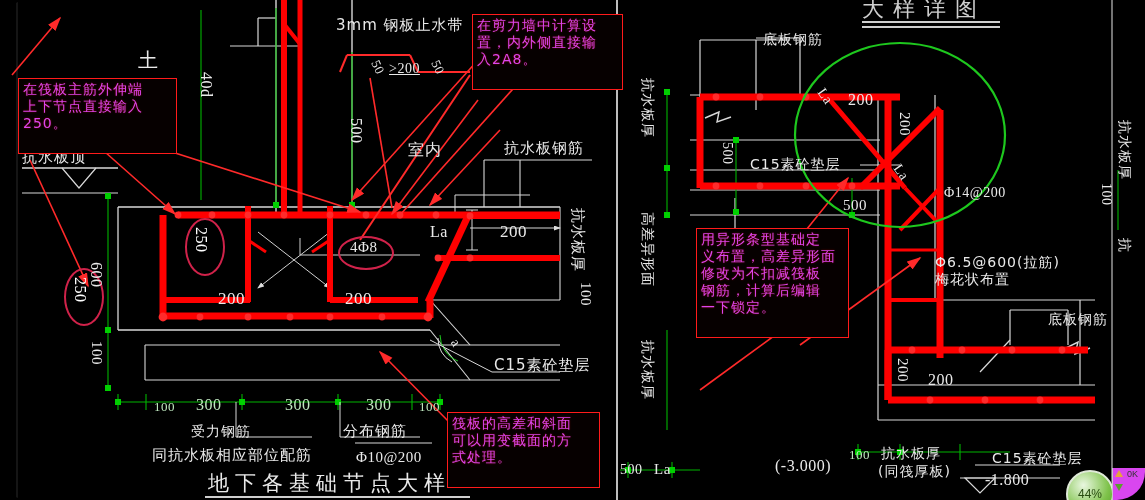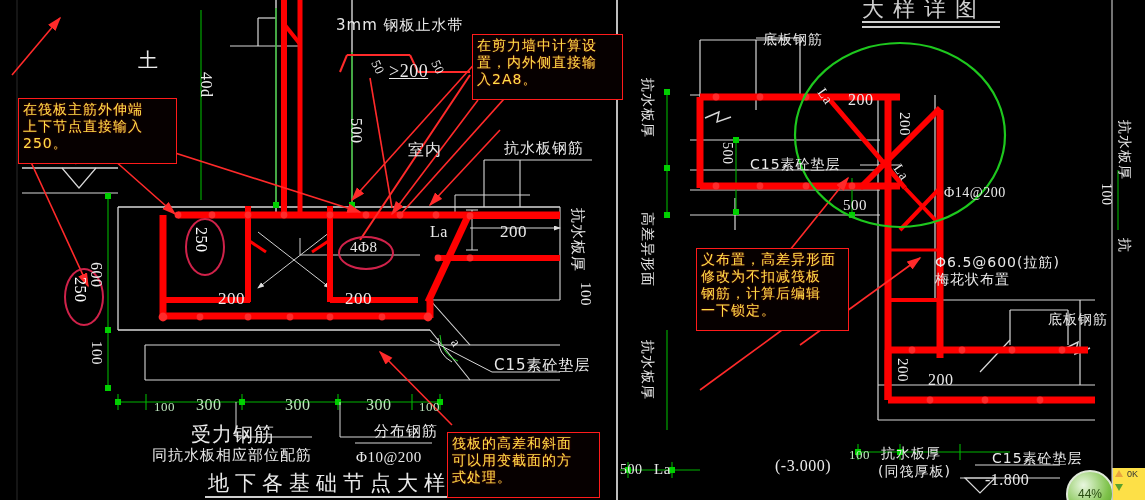--- a/index.html
+++ b/index.html
@@ -1,35 +1,35 @@
 <!DOCTYPE html>
 <html><head>
 <meta charset="utf-8">
 <style>
   html,body{margin:0;padding:0;background:#000;}
   #stage{
     position:relative;width:1145px;height:500px;background:#000;overflow:hidden;
     font-family:"Liberation Sans","DejaVu Sans",sans-serif;
+    border-radius:28px;
   }
   .lyr{position:absolute;left:0;top:0;width:1145px;height:500px;}
   svg.lyr{pointer-events:none;}
 
   
   .t{position:absolute;color:#e9e9e9;white-space:nowrap;line-height:1;
      font-family:"Liberation Serif","DejaVu Serif",serif;letter-spacing:.5px;}
   .t.cn{font-family:"DejaVu Sans","Liberation Sans",sans-serif;letter-spacing:1px;}
   .vt{transform-origin:left top;}
 
   
   .note{
-    position:absolute;border:1px solid #ff1b1b;color:#fde047;background:#060000;
+    position:absolute;border:1px solid #ff1b1b;color:#d946ef;background:#060000;
     font-family:"DejaVu Sans","Liberation Sans",sans-serif;
-    line-height:1.22;padding:2px 3px 11px 4px;letter-spacing:1px;
+    line-height:1.22;padding:2px 3px 21px 4px;letter-spacing:1px;
     text-shadow:0 0 2px rgba(255,0,0,.55);
-    margin-top:20px;
   }
   .note div{white-space:nowrap;}
 
   .dimgreen{color:#bfe8bf;}
   .circ{position:absolute;border:2px solid #d0224a;border-radius:50%;}
   .hud{position:absolute;}
 </style>
 </head>
 <body>
 
@@ -314,21 +314,21 @@
   </svg>
 
   <div class="circ" style="left:185px;top:218px;width:36px;height:54px;"></div>
   <div class="circ" style="left:64px;top:268px;width:36px;height:54px;"></div>
   <div class="circ" style="left:338px;top:236px;width:52px;height:30px;"></div>
 
   <div class="t cn" style="left:336px;top:18px;font-size:15px;">3mm 钢板止水带</div>
   <div class="t cn" style="left:138px;top:50px;font-size:20px;">土</div>
   <div class="t vt" style="left:214px;top:72px;font-size:16px;transform:rotate(90deg);">40d</div>
   <div class="t vt" style="left:381px;top:58px;font-size:13px;transform:rotate(65deg);">50</div>
-  <div class="t" style="left:389px;top:62px;font-size:18px;text-decoration:underline;">&gt;200</div>
+  <div class="t" style="left:389px;top:62px;font-size:14px;text-decoration:underline;">&gt;200</div>
   <div class="t vt" style="left:441px;top:58px;font-size:13px;transform:rotate(65deg);">50</div>
   <div class="t vt" style="left:364px;top:118px;font-size:16px;transform:rotate(90deg);">500</div>
   <div class="t cn" style="left:408px;top:142px;font-size:16px;">室内</div>
   <div class="t cn" style="left:22px;top:150px;font-size:15px;">抗水板顶</div>
   <div class="t cn" style="left:504px;top:141px;font-size:15px;">抗水板钢筋</div>
   <div class="t vt" style="left:104px;top:262px;font-size:16px;transform:rotate(90deg);">600</div>
   <div class="t vt" style="left:104px;top:341px;font-size:15px;transform:rotate(90deg);">100</div>
   <div class="t vt" style="left:209px;top:227px;font-size:16px;transform:rotate(90deg);color:#ffffff;">250</div>
   <div class="t vt" style="left:88px;top:277px;font-size:16px;transform:rotate(90deg);color:#ffffff;">250</div>
   <div class="t" style="left:218px;top:290px;font-size:17px;">200</div>
@@ -340,23 +340,23 @@
   <div class="t vt" style="left:593px;top:282px;font-size:15px;transform:rotate(90deg);">100</div>
   <div class="t cn" style="left:494px;top:358px;font-size:15px;">C15素砼垫层</div>
   <div class="t" style="left:452px;top:336px;font-size:14px;transform:rotate(55deg);">a</div>
 
   <div class="t dimgreen" style="left:154px;top:400px;font-size:13px;">100</div>
   <div class="t dimgreen" style="left:196px;top:397px;font-size:16px;">300</div>
   <div class="t dimgreen" style="left:285px;top:397px;font-size:16px;">300</div>
   <div class="t dimgreen" style="left:366px;top:397px;font-size:16px;">300</div>
   <div class="t dimgreen" style="left:419px;top:400px;font-size:13px;">100</div>
 
-  <div class="t cn" style="left:191px;top:424px;font-size:20px;">受力钢筋</div>
+  <div class="t cn" style="left:191px;top:424px;font-size:14px;">受力钢筋</div>
   <div class="t cn" style="left:152px;top:448px;font-size:15px;">同抗水板相应部位配筋</div>
-  <div class="t cn" style="left:374px;top:424px;font-size:15px;">分布钢筋</div>
+  <div class="t cn" style="left:343px;top:424px;font-size:15px;">分布钢筋</div>
   <div class="t" style="left:356px;top:450px;font-size:15px;">Φ10@200</div>
   <div class="t cn" style="left:208px;top:473px;font-size:21px;letter-spacing:6px;">地下各基础节点大样</div>
 
   <div class="t cn" style="left:763px;top:32px;font-size:14px;">底板钢筋</div>
   <div class="t cn vt" style="left:655px;top:78px;font-size:14px;transform:rotate(90deg);">抗水板厚</div>
   <div class="t cn vt" style="left:655px;top:212px;font-size:14px;transform:rotate(90deg);">高差异形面</div>
   <div class="t cn vt" style="left:655px;top:340px;font-size:14px;transform:rotate(90deg);">抗水板厚</div>
   <div class="t vt" style="left:734px;top:142px;font-size:14px;transform:rotate(90deg);">500</div>
   <div class="t cn" style="left:750px;top:157px;font-size:14px;">C15素砼垫层</div>
   <div class="t" style="left:848px;top:92px;font-size:16px;">200</div>
@@ -395,33 +395,34 @@
     <div>入2A8。</div>
   </div>
 
   <div class="note" style="left:447px;top:412px;width:144px;font-size:14px;">
     <div>筏板的高差和斜面</div>
     <div>可以用变截面的方</div>
     <div>式处理。</div>
   </div>
 
   <div class="note" style="left:696px;top:228px;width:144px;font-size:14px;">
+    <div>用异形条型基础定</div>
     <div>义布置，高差异形面</div>
     <div>修改为不扣减筏板</div>
     <div>钢筋，计算后编辑</div>
     <div>一下锁定。</div>
   </div>
 
   <div class="hud" style="left:1066px;top:470px;width:44px;height:44px;border-radius:50%;
               background:radial-gradient(circle at 35% 30%,#e9f7e0,#7ec24a 60%,#4f9a24);
               border:2px solid #dfe9d8;box-shadow:0 0 4px rgba(0,0,0,.6);
               display:flex;align-items:center;justify-content:center;">
     <span style="font-size:12px;color:#2a4d12;font-family:'Liberation Sans',sans-serif;">44%</span>
   </div>
-  <div class="hud" style="left:1112px;top:468px;width:33px;height:32px;background:#fde047;
+  <div class="hud" style="left:1112px;top:468px;width:33px;height:32px;background:#d946ef;
               border-left:1px solid #c8c8c8;font-family:'Liberation Sans',sans-serif;">
     <div style="position:absolute;left:14px;top:1px;font-size:9px;color:#333;">0K</div>
     <div style="position:absolute;left:6px;top:14px;font-size:9px;color:#333;margin-top:36px;">0.5K</div>
     <div style="position:absolute;left:2px;top:2px;width:0;height:0;
                 border-left:4px solid transparent;border-right:4px solid transparent;
                 border-bottom:7px solid #e8a33d;"></div>
     <div style="position:absolute;left:2px;top:16px;width:0;height:0;
                 border-left:4px solid transparent;border-right:4px solid transparent;
                 border-top:7px solid #5aa02c;"></div>
   </div>

